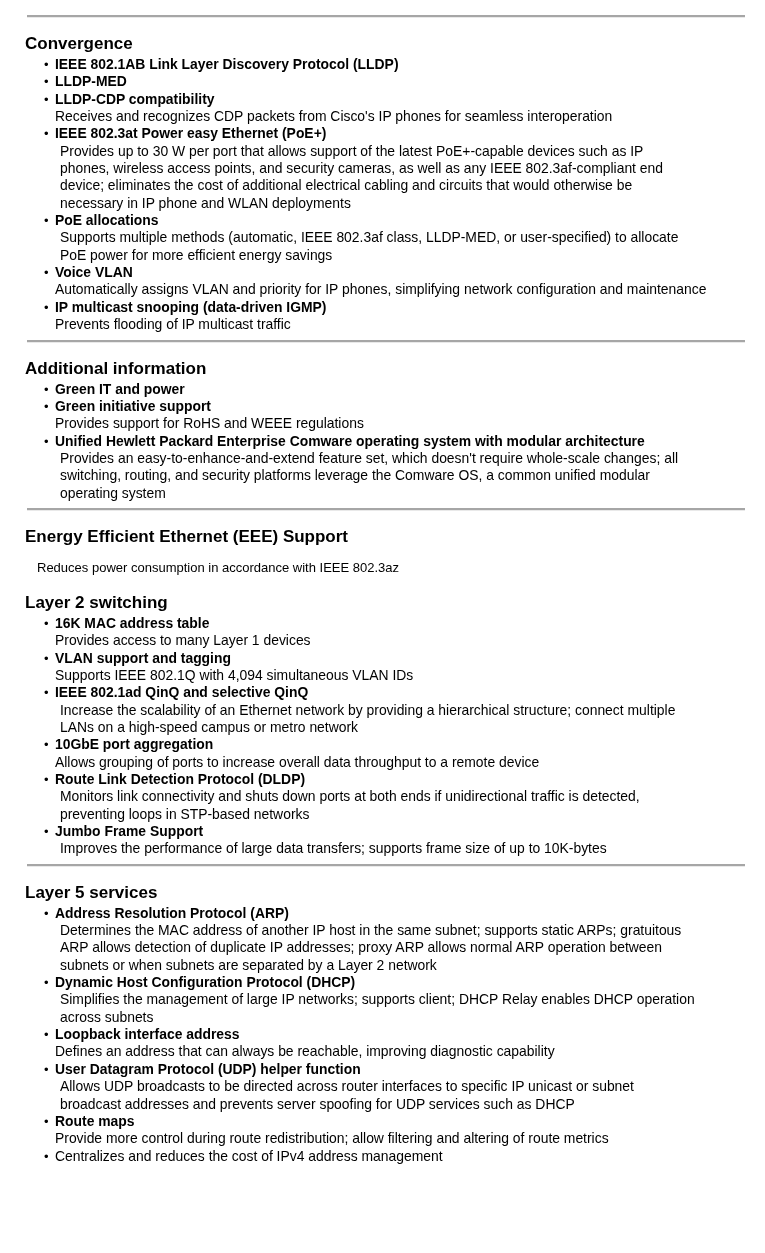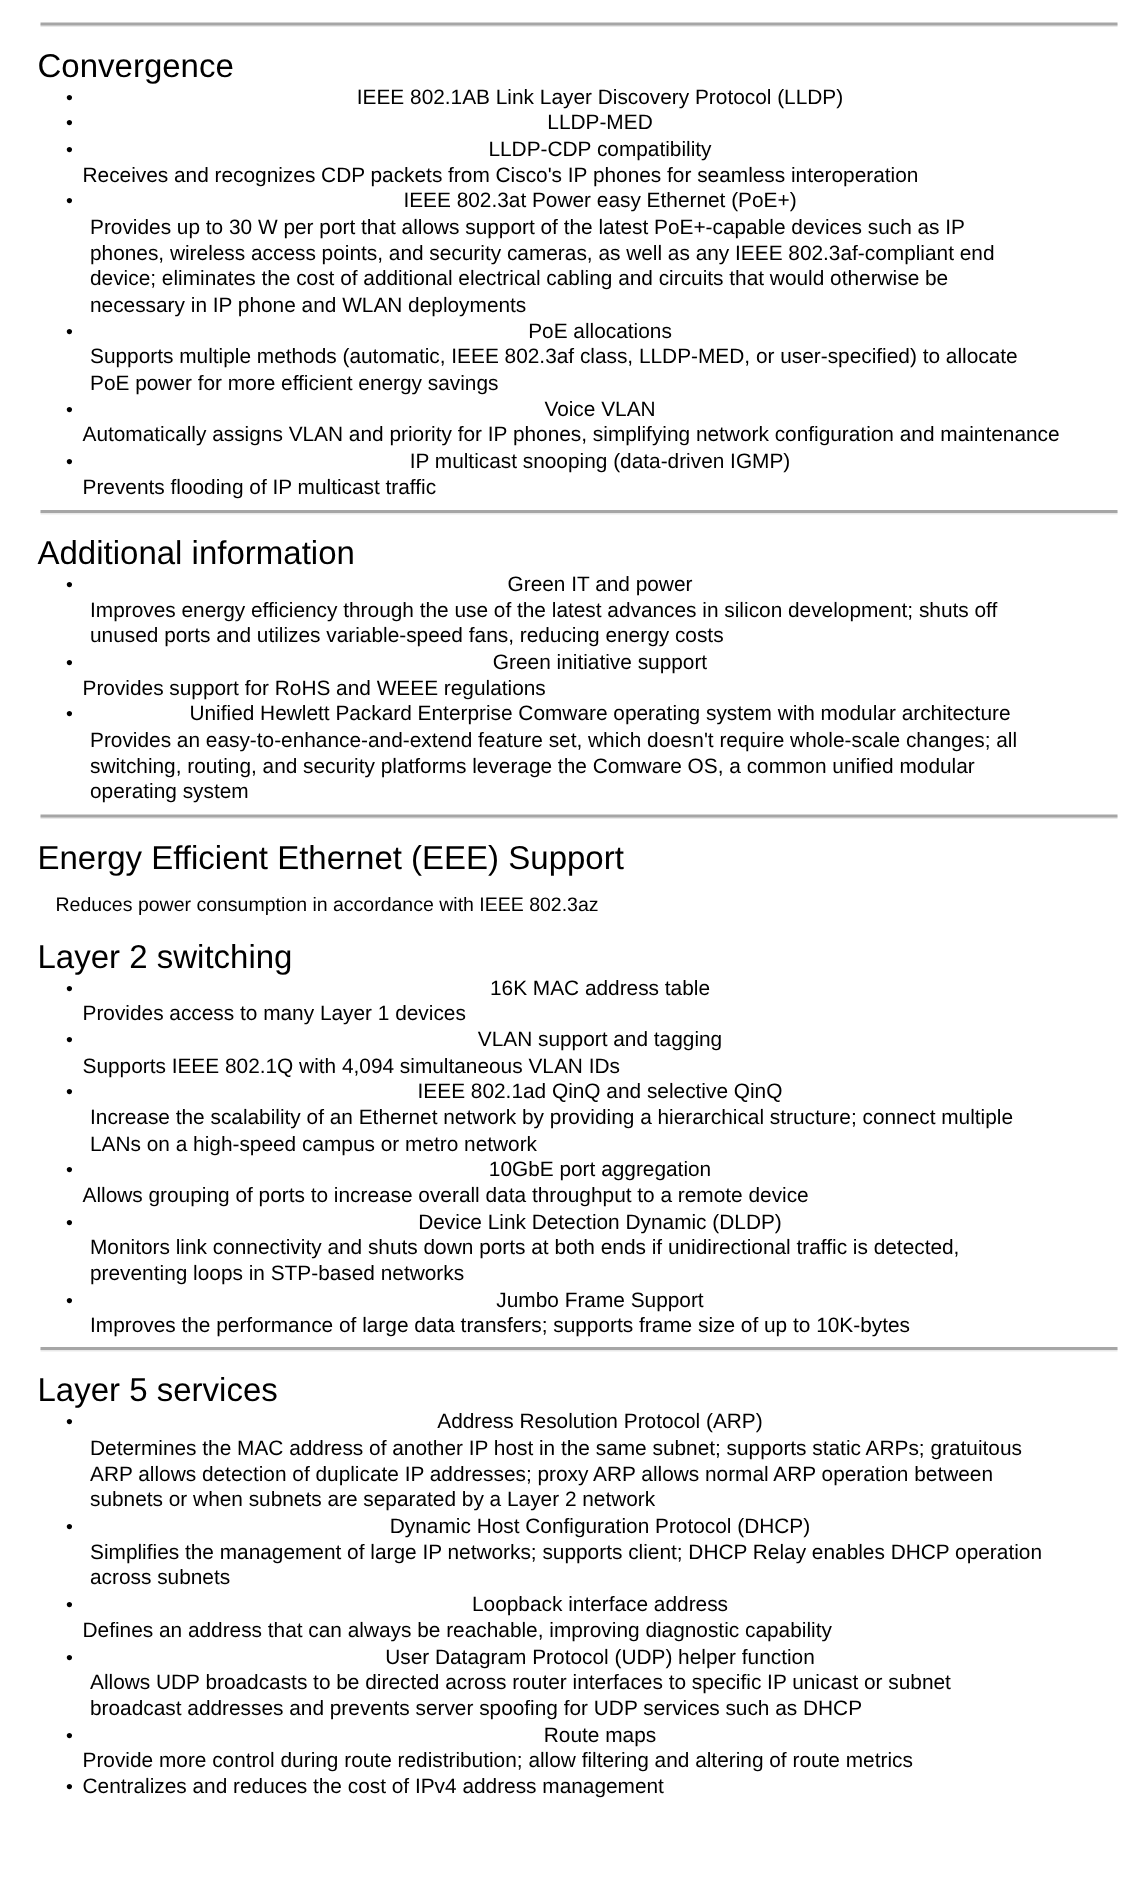--- a/index.html
+++ b/index.html
@@ -23,23 +23,23 @@
     width: 765px;
   }
   hr.rule {
     border: 0;
     height: 2px;
     background: #a6a6a6;
     box-shadow: 0 1px 0 #e9e9e9;
     margin: 6px 0 0 2px;
   }
   h2.sec-title {
-    font-size: 22px;
+    font-size: 17px;
     line-height: 20px;
-    font-weight: normal;
+    font-weight: bold;
     margin: 17px 0 2px 0;
   }
   p.sec-intro {
     margin: 12px;
     font-size: 13px;
     line-height: 17px;
   }
   ul.items {
     list-style: none;
     margin: 0;
@@ -49,22 +49,21 @@
     position: relative;
     padding-left: 30px;
   }
   .bullet {
     position: absolute;
     left: 19px;
     top: 0;
     font-size: 13px;
   }
   .item-title {
-    font-weight: normal;
-    text-align: center;
+    font-weight: bold;
   }
   .item-desc {
     white-space: pre-line;
   }
   .item-desc.ind {
     margin-left: 5px;
   }
 </style>
 </head>
 <body style="background: rgb(255, 255, 255); color: rgb(0, 0, 0);">
@@ -122,22 +121,20 @@
   </section>
 
   <section class="sec">
     <hr class="rule" style="background: rgb(166, 166, 166);">
     <h2 class="sec-title">Additional information</h2>
 
     <ul class="items">
   <li class="item">
     <span class="bullet">•</span>
     <div class="item-title">Green IT and power</div>
-    <div class="item-desc ind">Improves energy efficiency through the use of the latest advances in silicon development; shuts off
-unused ports and utilizes variable-speed fans, reducing energy costs</div>
   </li>
 
   <li class="item">
     <span class="bullet">•</span>
     <div class="item-title">Green initiative support</div>
     <div class="item-desc">Provides support for RoHS and WEEE regulations</div>
   </li>
 
   <li class="item">
     <span class="bullet">•</span>
@@ -181,21 +178,21 @@
   </li>
 
   <li class="item">
     <span class="bullet">•</span>
     <div class="item-title">10GbE port aggregation</div>
     <div class="item-desc">Allows grouping of ports to increase overall data throughput to a remote device</div>
   </li>
 
   <li class="item">
     <span class="bullet">•</span>
-    <div class="item-title">Device Link Detection Dynamic (DLDP)</div>
+    <div class="item-title">Route Link Detection Protocol (DLDP)</div>
     <div class="item-desc ind">Monitors link connectivity and shuts down ports at both ends if unidirectional traffic is detected,
 preventing loops in STP-based networks</div>
   </li>
 
   <li class="item">
     <span class="bullet">•</span>
     <div class="item-title">Jumbo Frame Support</div>
     <div class="item-desc ind">Improves the performance of large data transfers; supports frame size of up to 10K-bytes</div>
   </li>
 </ul>

